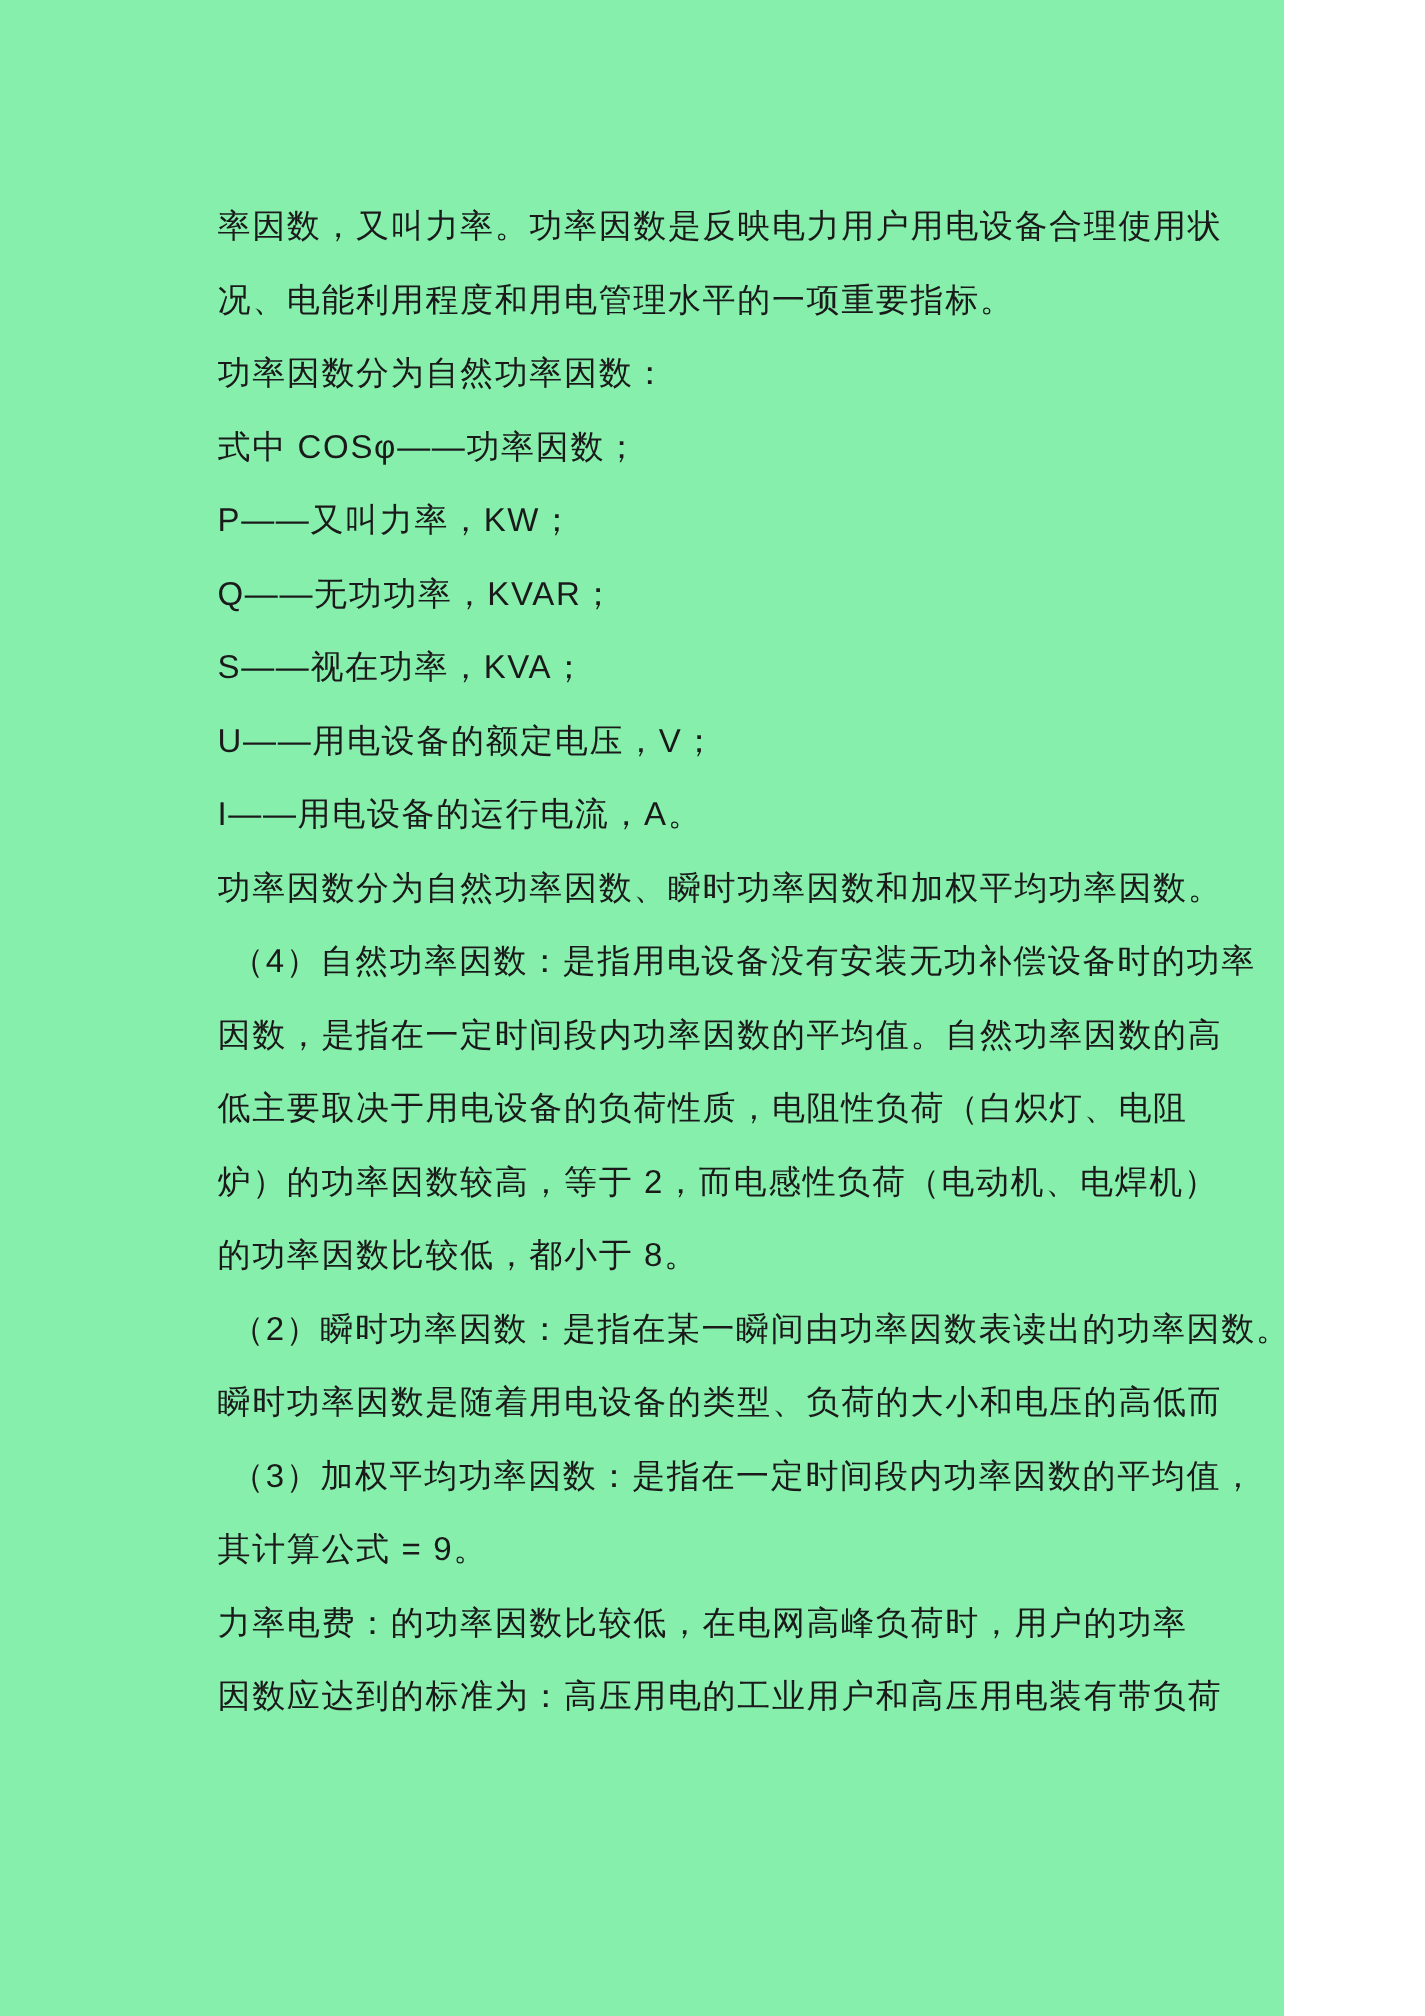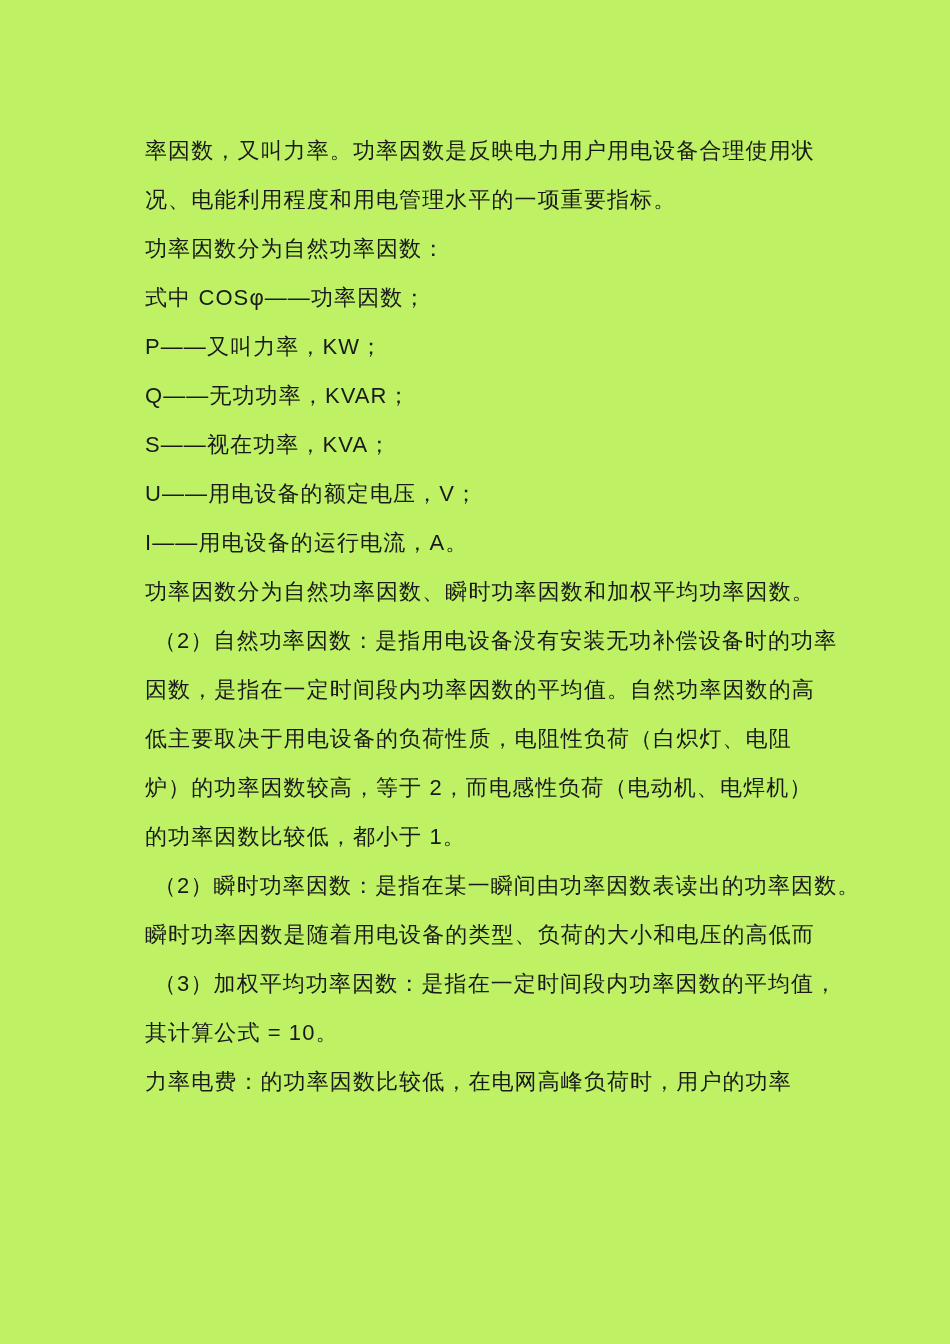--- a/index.html
+++ b/index.html
@@ -9,24 +9,24 @@
   }
   body {
     width: 950px;
     height: 1344px;
     font-family: "Liberation Sans", "DejaVu Sans", sans-serif;
     color: #1a1a1a;
     overflow: hidden;
   }
   .page {
     box-sizing: border-box;
-    width: 950px;
+    width: 856px;
     height: 1344px;
     padding: 126px 126px 0 145px;
-    background: #bef264;
+    background: #86efac;
   }
   .line {
     font-size: 22px;
     line-height: 49px;
     letter-spacing: 1.1px;
     white-space: nowrap;
     color: #1a1a1a;
     text-align: left;
   }
   .line.indent {
@@ -40,23 +40,24 @@
   <div class="line">率因数，又叫力率。功率因数是反映电力用户用电设备合理使用状</div>
   <div class="line">况、电能利用程度和用电管理水平的一项重要指标。</div>
   <div class="line">功率因数分为自然功率因数：</div>
   <div class="line">式中 COSφ——功率因数；</div>
   <div class="line">P——又叫力率，KW；</div>
   <div class="line">Q——无功功率，KVAR；</div>
   <div class="line">S——视在功率，KVA；</div>
   <div class="line">U——用电设备的额定电压，V；</div>
   <div class="line">I——用电设备的运行电流，A。</div>
   <div class="line">功率因数分为自然功率因数、瞬时功率因数和加权平均功率因数。</div>
-  <div class="line indent">（2）自然功率因数：是指用电设备没有安装无功补偿设备时的功率</div>
+  <div class="line indent">（4）自然功率因数：是指用电设备没有安装无功补偿设备时的功率</div>
   <div class="line">因数，是指在一定时间段内功率因数的平均值。自然功率因数的高</div>
   <div class="line">低主要取决于用电设备的负荷性质，电阻性负荷（白炽灯、电阻</div>
   <div class="line">炉）的功率因数较高，等于 2，而电感性负荷（电动机、电焊机）</div>
-  <div class="line">的功率因数比较低，都小于 1。</div>
+  <div class="line">的功率因数比较低，都小于 8。</div>
   <div class="line indent">（2）瞬时功率因数：是指在某一瞬间由功率因数表读出的功率因数。</div>
   <div class="line">瞬时功率因数是随着用电设备的类型、负荷的大小和电压的高低而</div>
   <div class="line indent">（3）加权平均功率因数：是指在一定时间段内功率因数的平均值，</div>
-  <div class="line">其计算公式 = 10。</div>
+  <div class="line">其计算公式 = 9。</div>
   <div class="line">力率电费：的功率因数比较低，在电网高峰负荷时，用户的功率</div>
+  <div class="line">因数应达到的标准为：高压用电的工业用户和高压用电装有带负荷</div>
 </div>
 
 </body></html>

